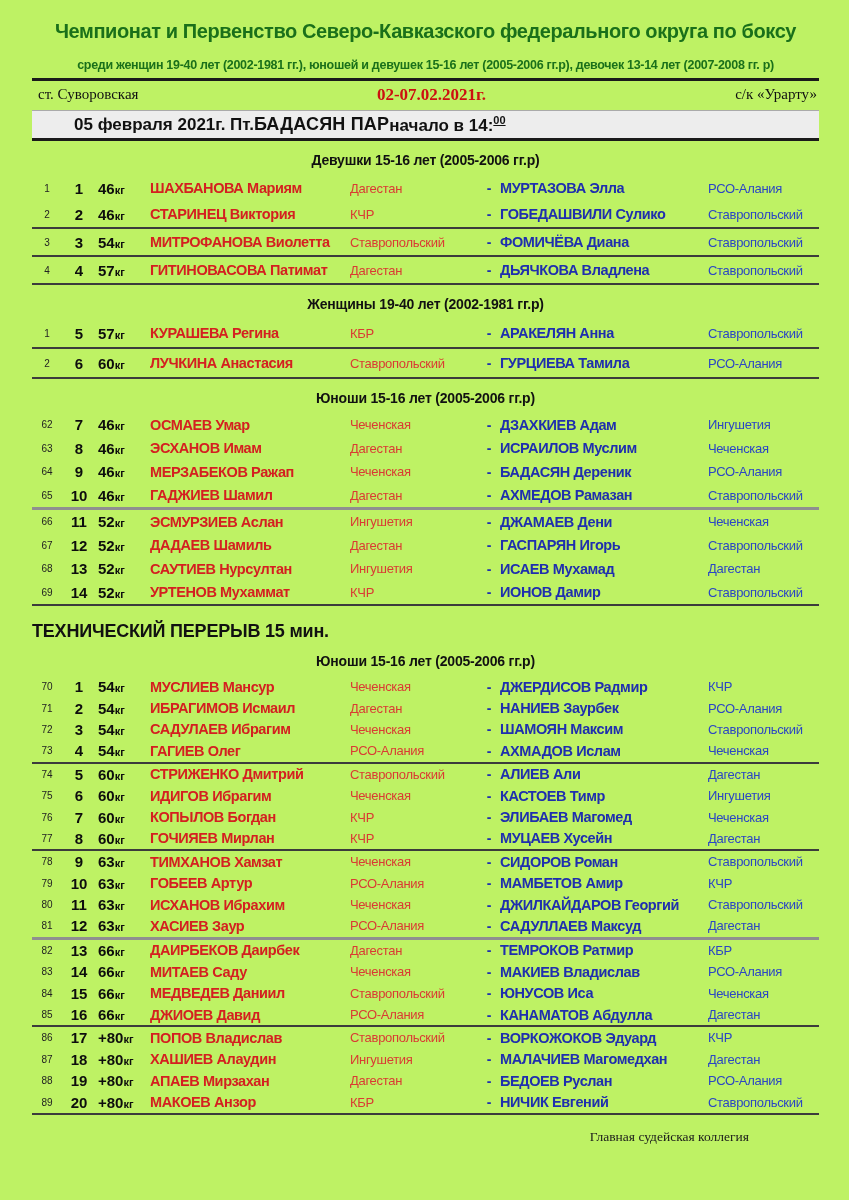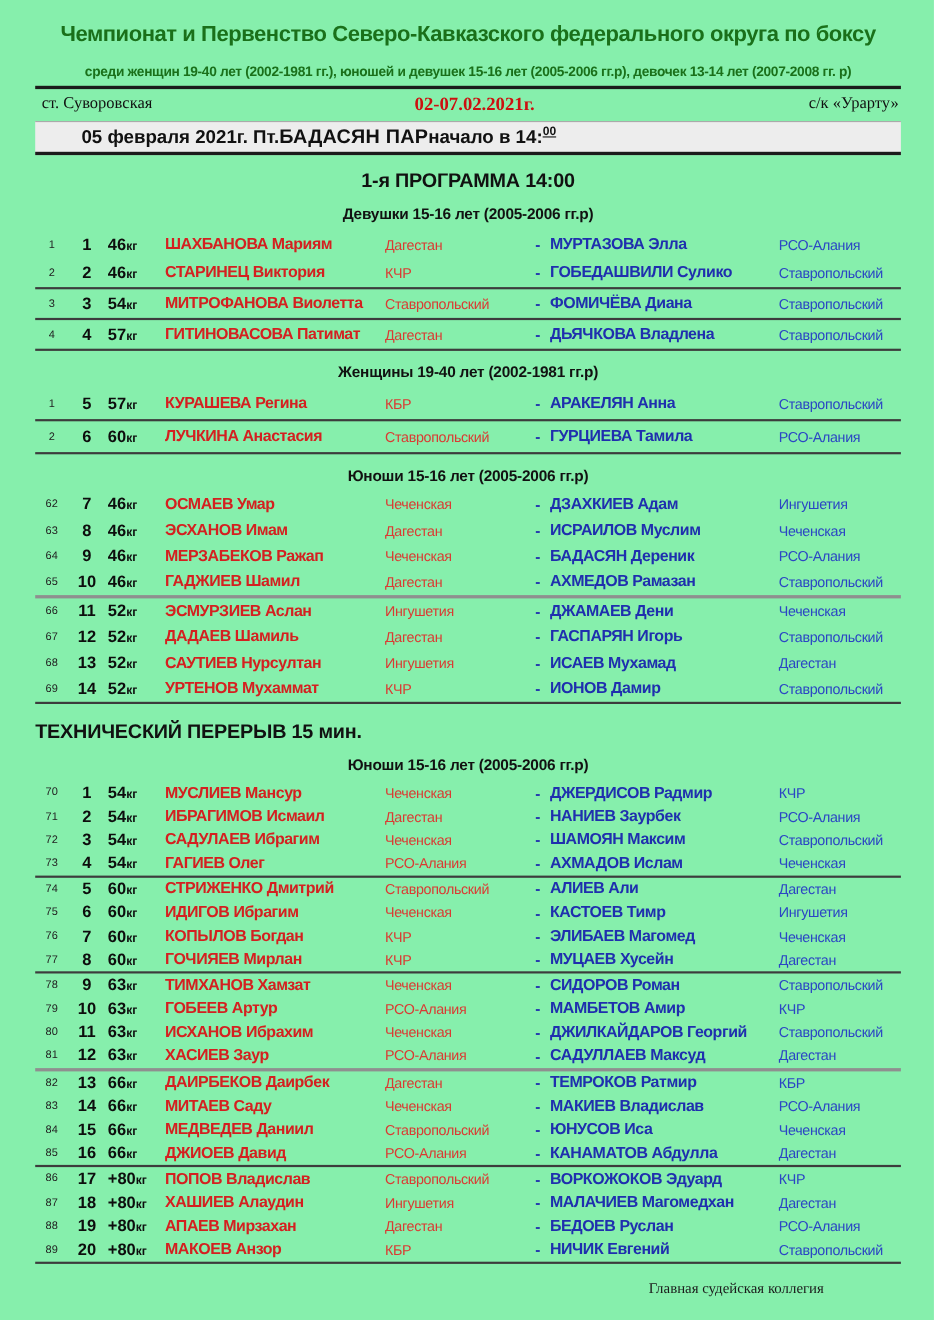--- a/index.html
+++ b/index.html
@@ -3,21 +3,21 @@
 <meta charset="utf-8">
 <style>
   :root{
     --green:#1a701a; --red:#d42020; --red-light:#da3b33;
     --blue:#1f2fae; --blue-light:#2b46c4; --date-red:#cc1010;
     --rule:#3c3c3c; --rule-soft:#8f8f8f; --bar-bg:#ededed;
   }
   *{margin:0;padding:0;box-sizing:border-box;}
   html,body{background:#e8e8e8;}
   .page{
-    width:849px;height:1200px;background:#86efac;position:relative;
+    width:849px;height:1200px;background:#bef264;position:relative;
     font-family:"Liberation Sans","DejaVu Sans",sans-serif;color:#111;
     overflow:hidden;margin:0 auto;
   }
   .content{padding:16px 30px 0 32px;}
   .doc-title{
     text-align:center;font-weight:bold;font-size:20px;color:var(--green);
     letter-spacing:-0.4px;margin-top:4px;
   }
   .doc-subtitle{
     text-align:center;font-weight:bold;font-size:12.5px;color:var(--green);
@@ -81,21 +81,20 @@
       <span>с/к «Урарту»</span>
     </div>
 
     <div class="gray-bar">
       <span>05 февраля 2021г.  Пт.</span>
       <span class="bar-center">БАДАСЯН ПАР</span>
       <span><span>начало в 14:</span><sup>00</sup></span>
     </div>
 
     <div>
-        <div class="program-title">1-я ПРОГРАММА 14:00</div>
         <div class="section-title">Девушки 15-16 лет (2005-2006 гг.р)</div>
         <div class="ptable rh26">
           <div class="row">
             <span class="c n">1</span>
             <span class="c pair">1</span>
             <span class="c wt">46<span class="kg">кг</span></span>
             <span class="c rname">ШАХБАНОВА Мариям</span>
             <span class="c rreg">Дагестан</span>
             <span class="c dash">-</span>
             <span class="c bname">МУРТАЗОВА Элла</span>

